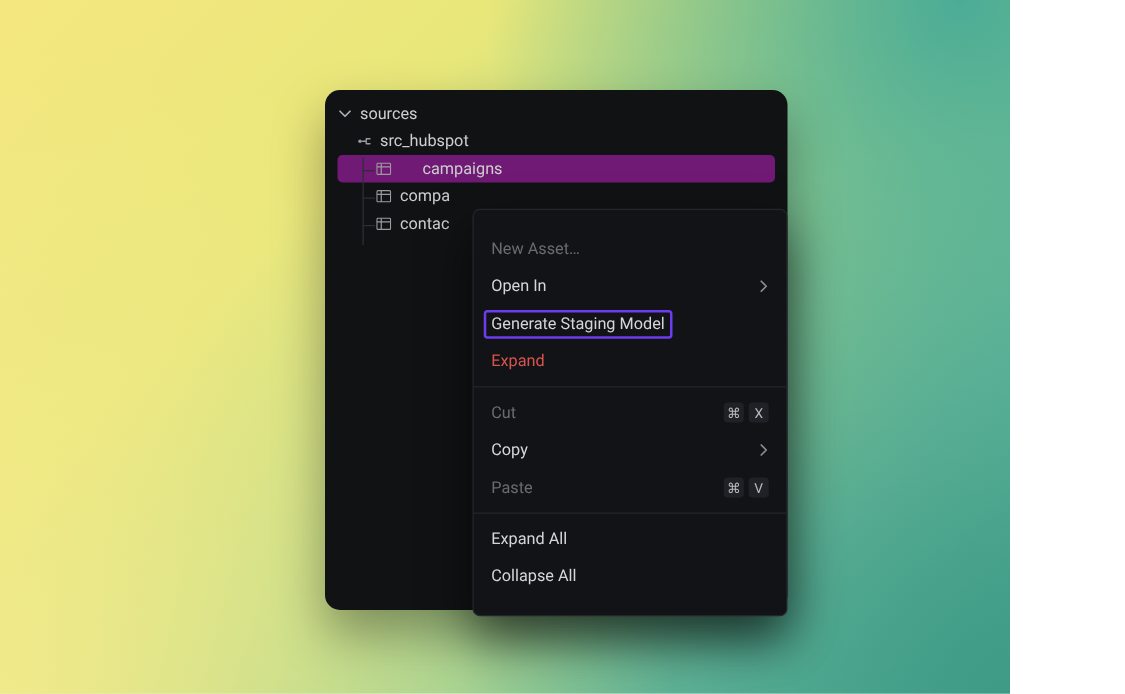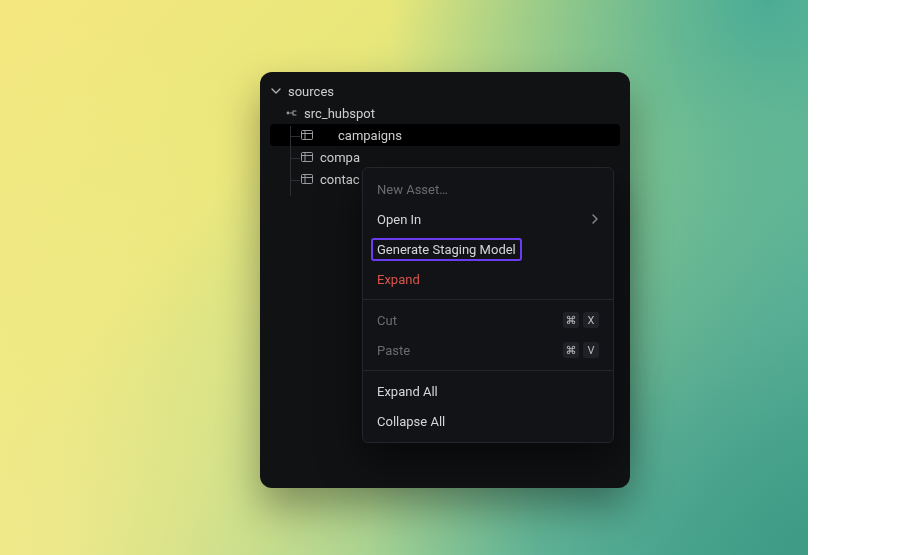--- a/index.html
+++ b/index.html
@@ -51,21 +51,21 @@
   }
   .tree-row .ico {
     width: 14px;
     display: inline-flex;
     justify-content: center;
     color: #9a9ba0;
   }
   .tree-row.indent1 { padding-left: 14px; }
   .tree-row.indent2 { padding-left: 30px; }
   .tree-row.sel {
-    background: #000000;
+    background: #701a75;
     border-radius: 4px;
     gap: 24px;
   }
   .tree-guide {
     position: absolute;
     left: 30px;
     top: 54px;
     width: 1px;
     height: 70px;
     background: #2d2f34;
@@ -77,28 +77,28 @@
     height:1px;
     background:#2d2f34;
   }
   .label {
     white-space: nowrap;
   }
 
   
   .menu {
     position: absolute;
-    left: 362px;
+    left: 378px;
     top: 167px;
     width: 250px;
     background: #121316;
     border: 1px solid #25262b;
     border-radius: 6px;
     box-shadow: 0 18px 40px rgba(0,0,0,0.55);
-    padding: 6px 0;
+    padding: 16px 0;
     font-size: 13px;
     color: #d6d6d8;
   }
   .menu-item {
     display: flex;
     align-items: center;
     justify-content: space-between;
     height: 30px;
     padding: 0 14px;
     cursor: default;
@@ -227,20 +227,28 @@
       <span>Expand</span>
     </div>
     <div class="menu-sep"></div>
     <div class="menu-item disabled">
       <span>Cut</span>
       <span class="menu-right">
         <span class="kbd-box">⌘</span>
         <span class="kbd-box">X</span>
       </span>
     </div>
+    <div class="menu-item">
+      <span>Copy</span>
+      <span class="menu-right chevron-right">
+        <svg width="8" height="10" viewBox="0 0 8 10">
+            <path d="M2 1 L6 5 L2 9" fill="none" stroke="currentColor" stroke-width="1.4" stroke-linecap="round" stroke-linejoin="round"></path>
+          </svg>
+      </span>
+    </div>
     <div class="menu-item disabled">
       <span>Paste</span>
       <span class="menu-right">
         <span class="kbd-box">⌘</span>
         <span class="kbd-box">V</span>
       </span>
     </div>
     <div class="menu-sep"></div>
     <div class="menu-item">
       <span>Expand All</span>

